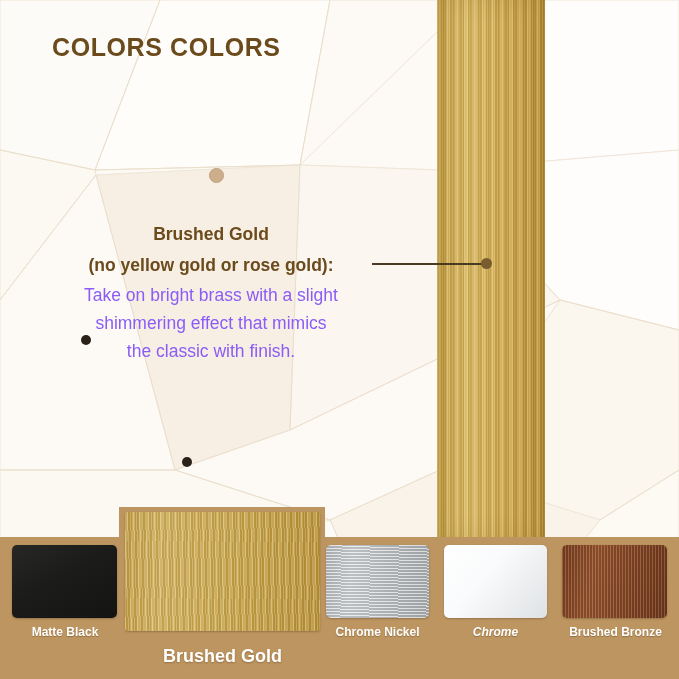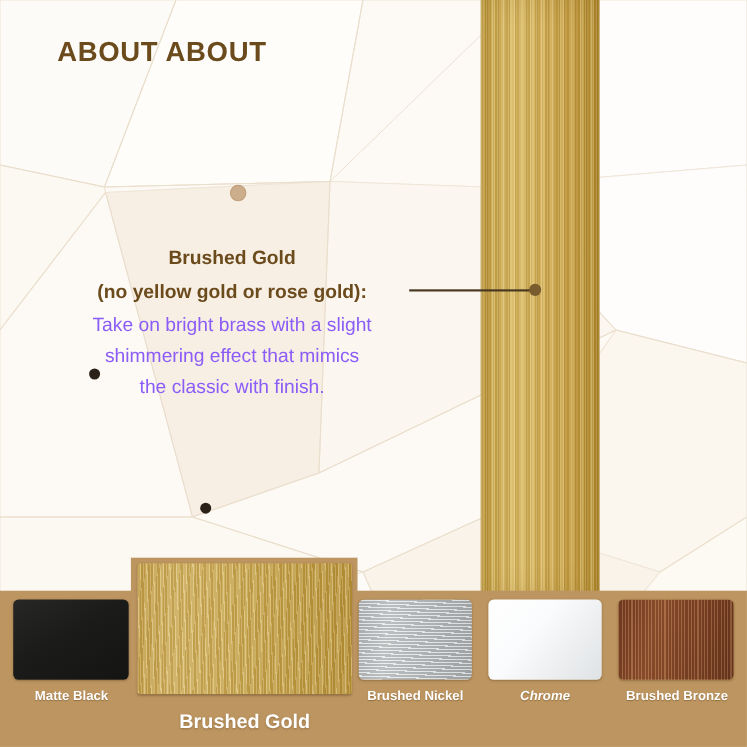--- a/index.html
+++ b/index.html
@@ -169,21 +169,21 @@
       <path d="M600,520 L679,470"></path>
       <path d="M330,520 L350,565"></path>
       <path d="M0,470 L175,470"></path>
       <path d="M160,0 L95,170"></path>
       <path d="M330,0 L300,165"></path>
     </g>
   </svg>
 
   <div class="gold-column"></div>
 
-  <div class="heading">ABOUT ABOUT</div>
+  <div class="heading">COLORS COLORS</div>
 
   <div class="dot dot-tan" style="left:209px;top:168px;"></div>
   <div class="dot dot-dark" style="left:81px;top:335px;"></div>
   <div class="dot dot-dark" style="left:182px;top:457px;"></div>
 
   <div class="callout">
     <div class="bold-line">Brushed Gold</div>
     <div class="bold-line">(no yellow gold or rose gold):</div>
     <div class="body-line">Take on bright brass with a slight</div>
     <div class="body-line">shimmering effect that mimics</div>
@@ -196,18 +196,18 @@
   <div class="swatch-bar"></div>
   <div class="gold-plinth"></div>
 
   <div class="swatch sw-matte-black"></div>
   <div class="swatch sw-gold"></div>
   <div class="swatch sw-nickel"></div>
   <div class="swatch sw-chrome"></div>
   <div class="swatch sw-bronze"></div>
 
   <div class="sw-label lbl-matte-black">Matte Black</div>
-  <div class="sw-label lbl-nickel">Brushed Nickel</div>
+  <div class="sw-label lbl-nickel">Chrome Nickel</div>
   <div class="sw-label lbl-chrome">Chrome</div>
   <div class="sw-label lbl-bronze">Brushed Bronze</div>
   <div class="sw-label lbl-gold">Brushed Gold</div>
 
 </div>
 
 </body></html>

